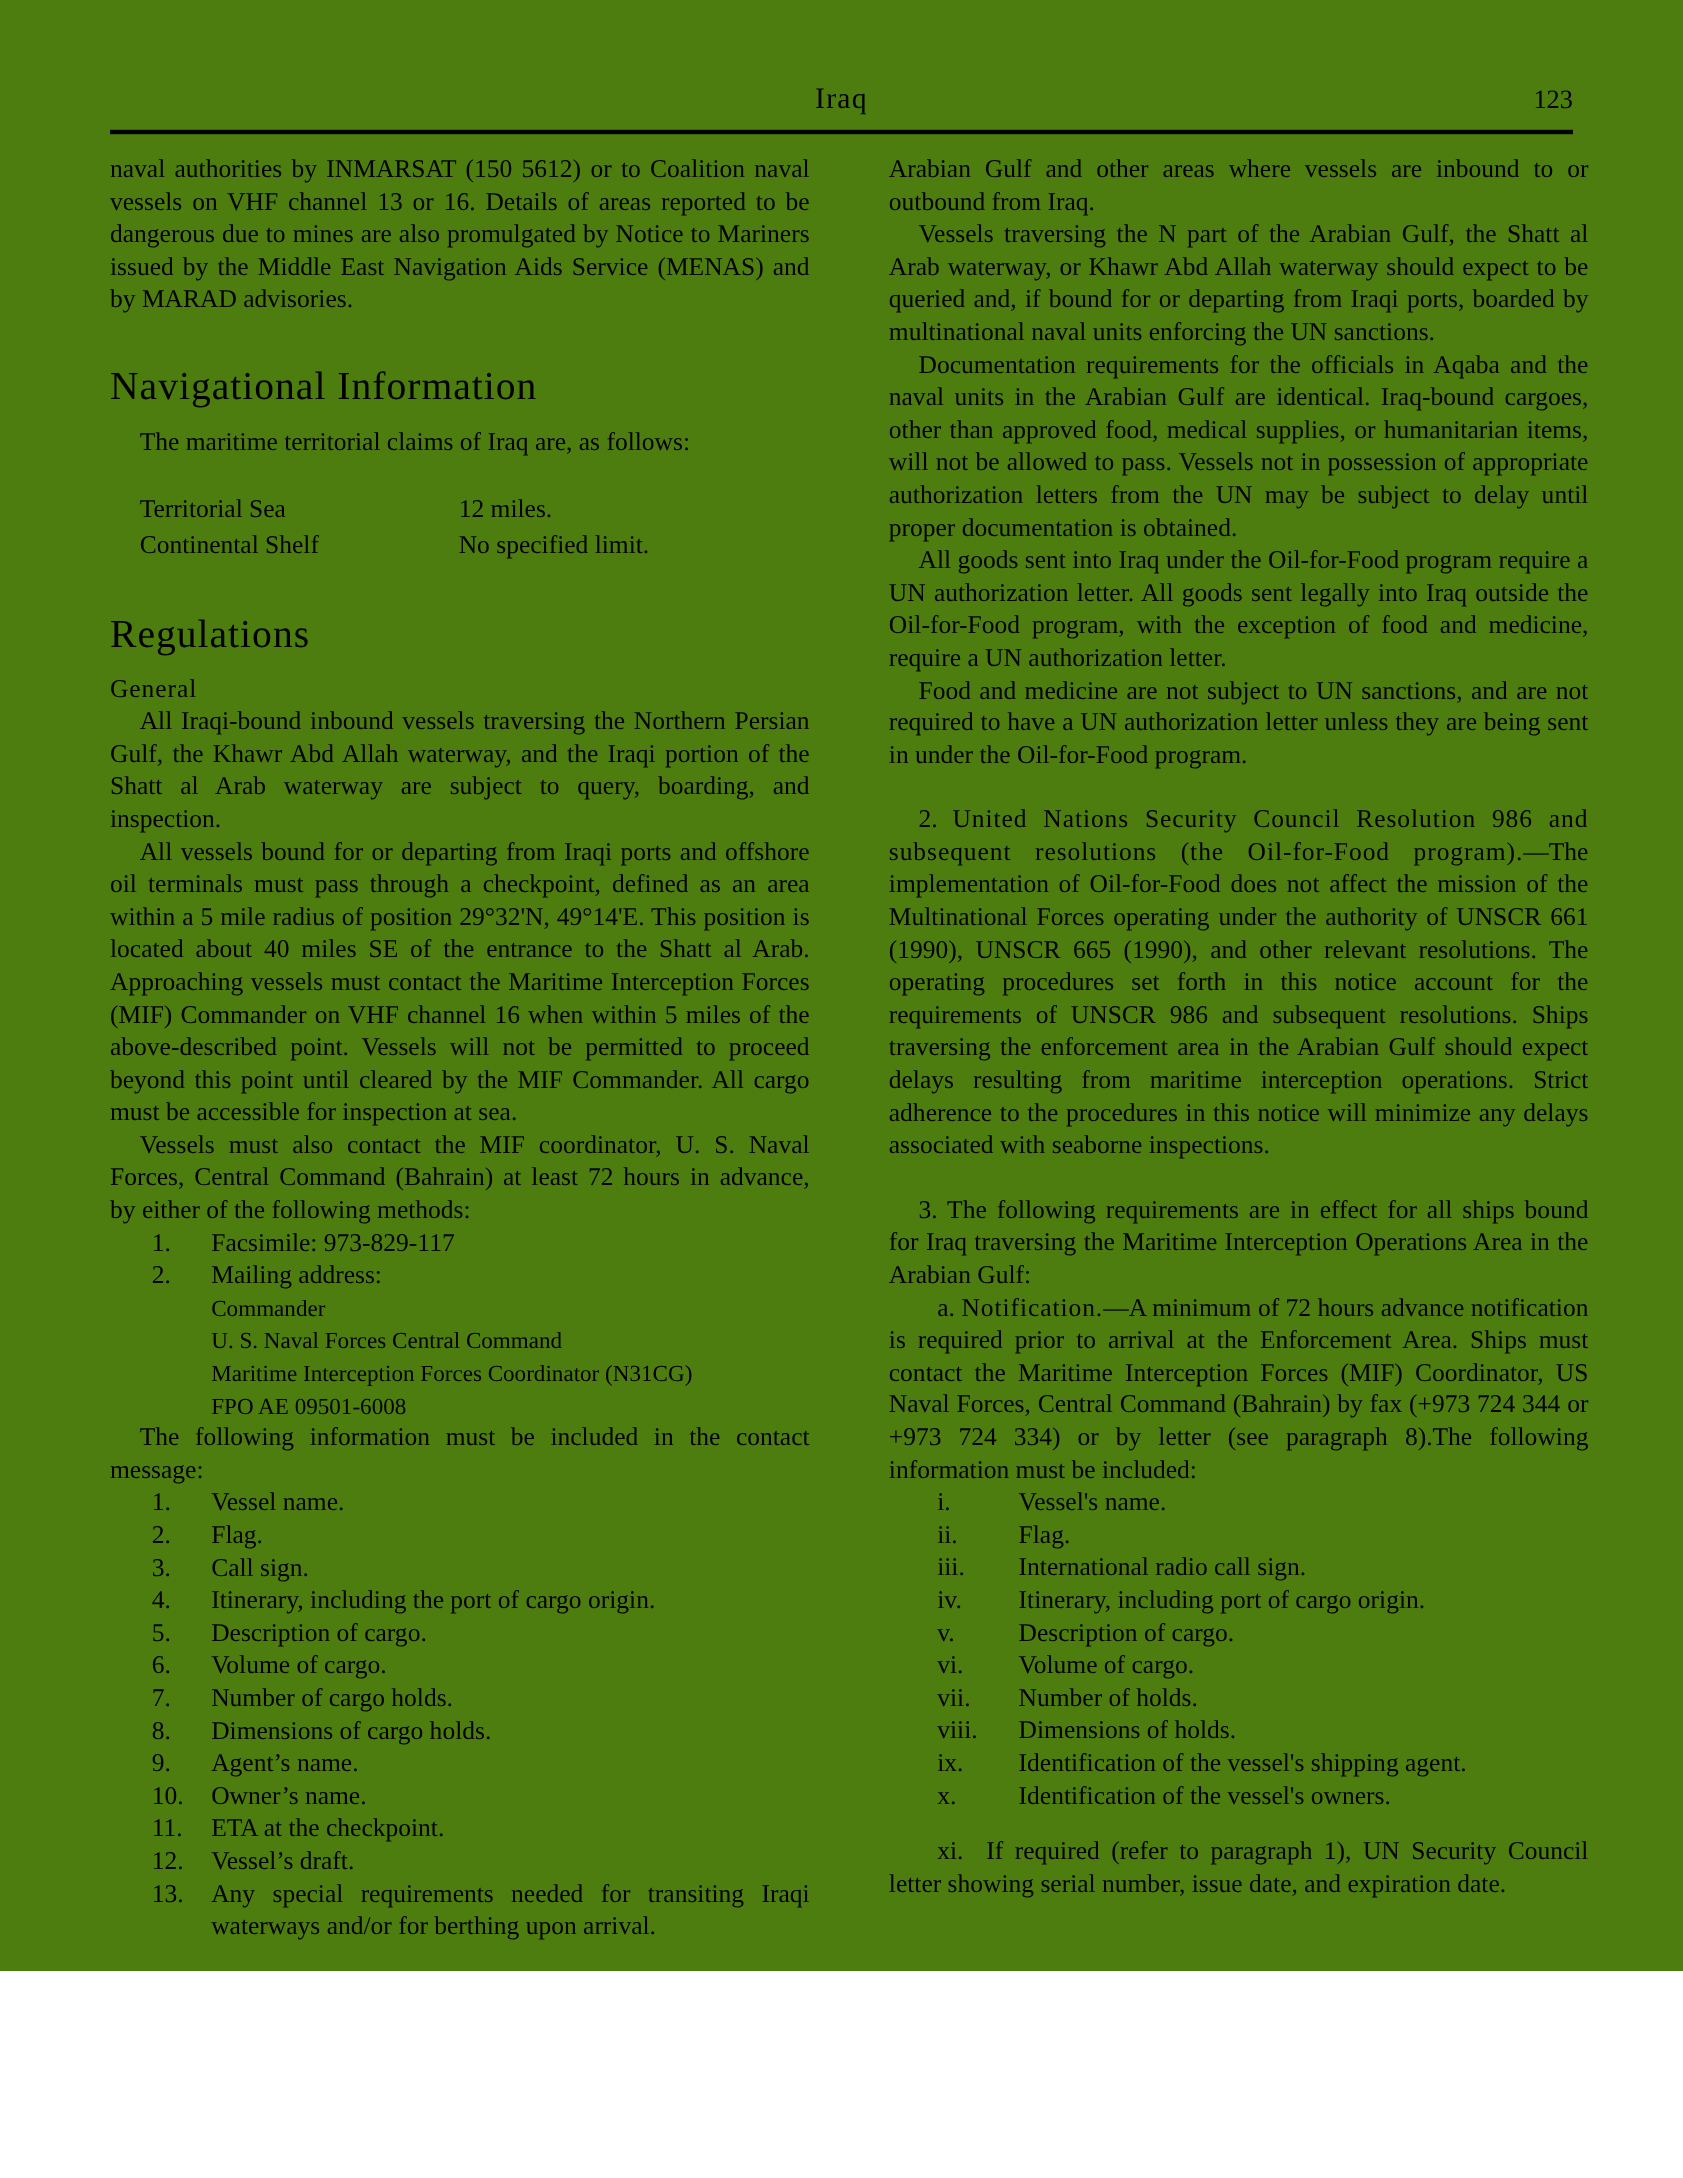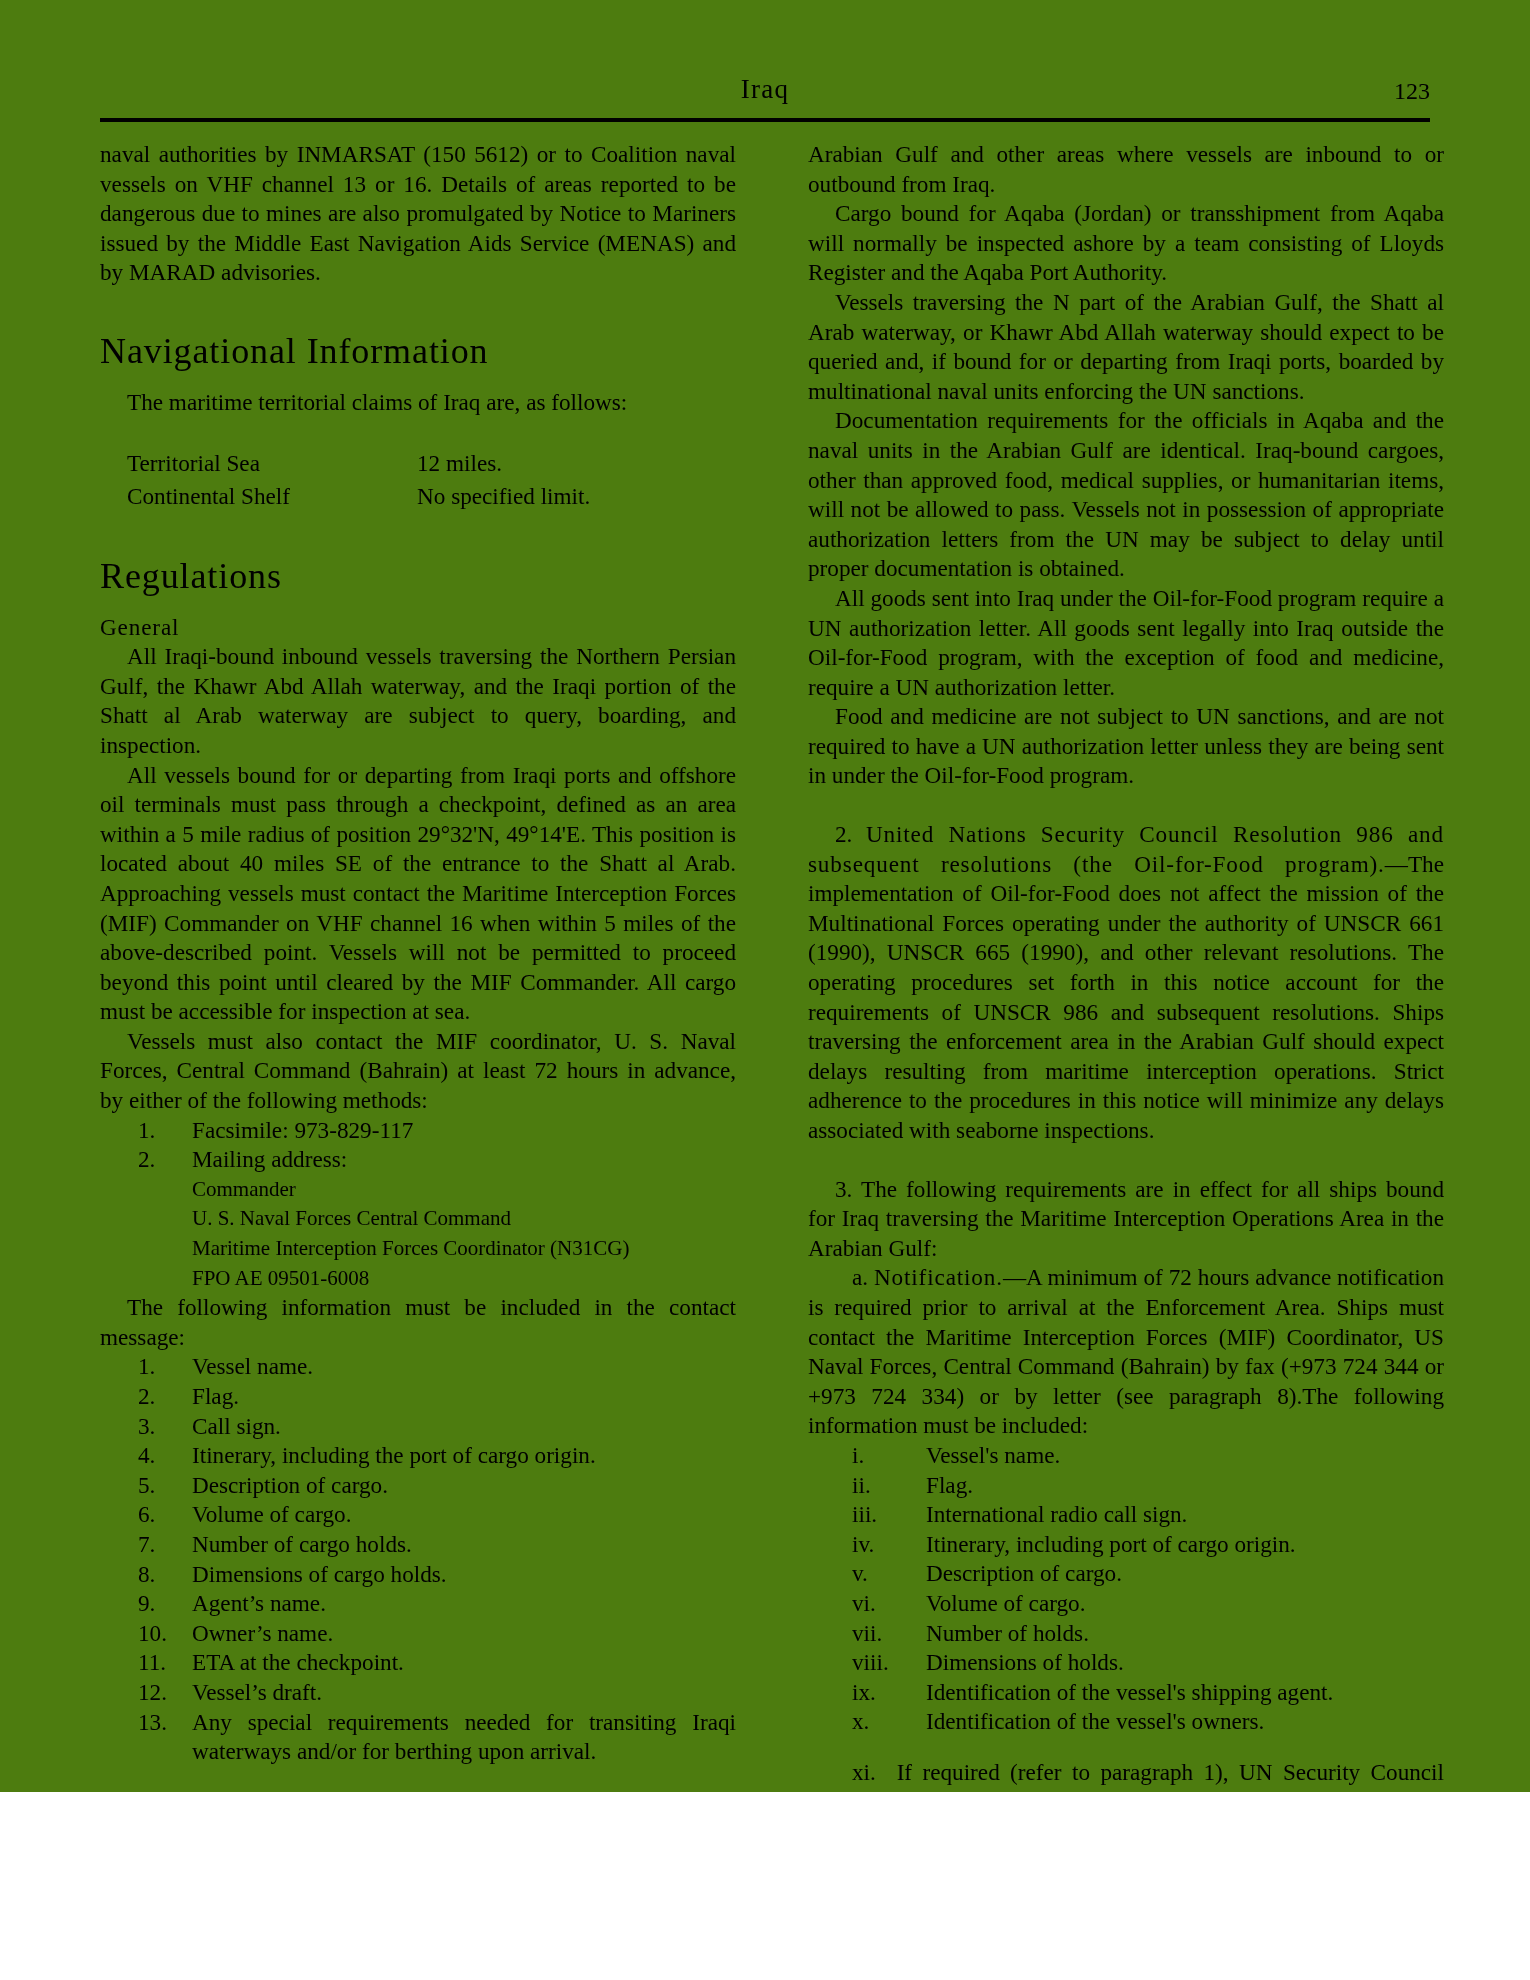--- a/index.html
+++ b/index.html
@@ -325,21 +325,20 @@
       <div class="sub-head">Call Embargo</div>
 
       <p class="just indent"><span>1.</span><span> </span><span class="lead">Summary.</span><span>—</span><span>The naval interception effort in support of the United Nations sanctions pertaining to Iraq continues in the</span></p>
 
     </div>
 
     <div class="col">
 
       <p class="just noindent">Arabian Gulf and other areas where vessels are inbound to or outbound from Iraq.</p>
 
-      <p class="just indent">Cargo bound for Aqaba (Jordan) or transshipment from Aqaba will normally be inspected ashore by a team consisting of Lloyds Register and the Aqaba Port Authority.</p>
 
       <p class="just indent">Vessels traversing the N part of the Arabian Gulf, the Shatt al Arab waterway, or Khawr Abd Allah waterway should expect to be queried and, if bound for or departing from Iraqi ports, boarded by multinational naval units enforcing the UN sanctions.</p>
 
       <p class="just indent">Documentation requirements for the officials in Aqaba and the naval units in the Arabian Gulf are identical. Iraq-bound cargoes, other than approved food, medical supplies, or humanitarian items, will not be allowed to pass. Vessels not in possession of appropriate authorization letters from the UN may be subject to delay until proper documentation is obtained.</p>
 
       <p class="just indent">All goods sent into Iraq under the Oil-for-Food program require a UN authorization letter. All goods sent legally into Iraq outside the Oil-for-Food program, with the exception of food and medicine, require a UN authorization letter.</p>
 
       <p class="just indent">Food and medicine are not subject to UN sanctions, and are not required to have a UN authorization letter unless they are being sent in under the Oil-for-Food program.</p>
 
       <div class="spacer-md"></div>

